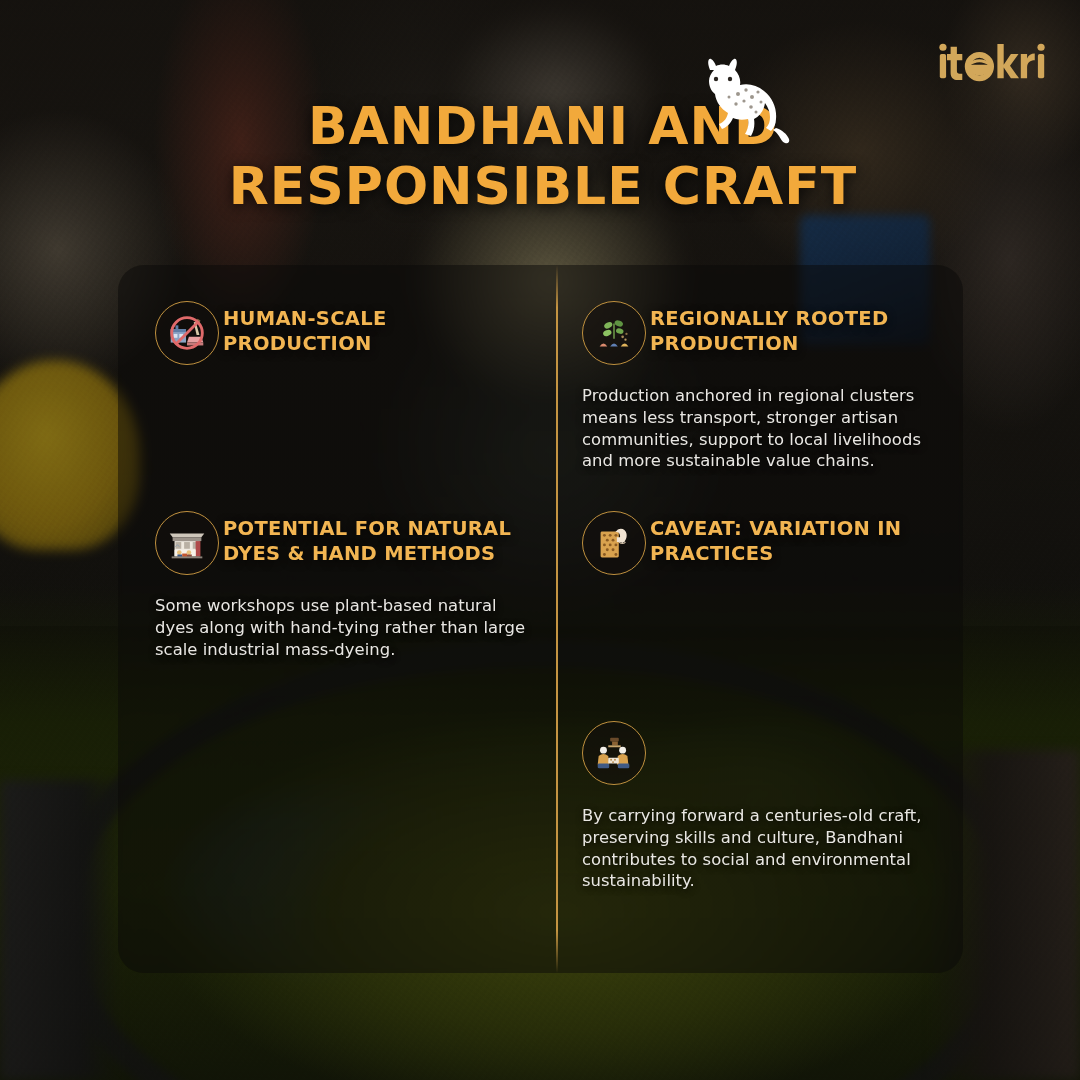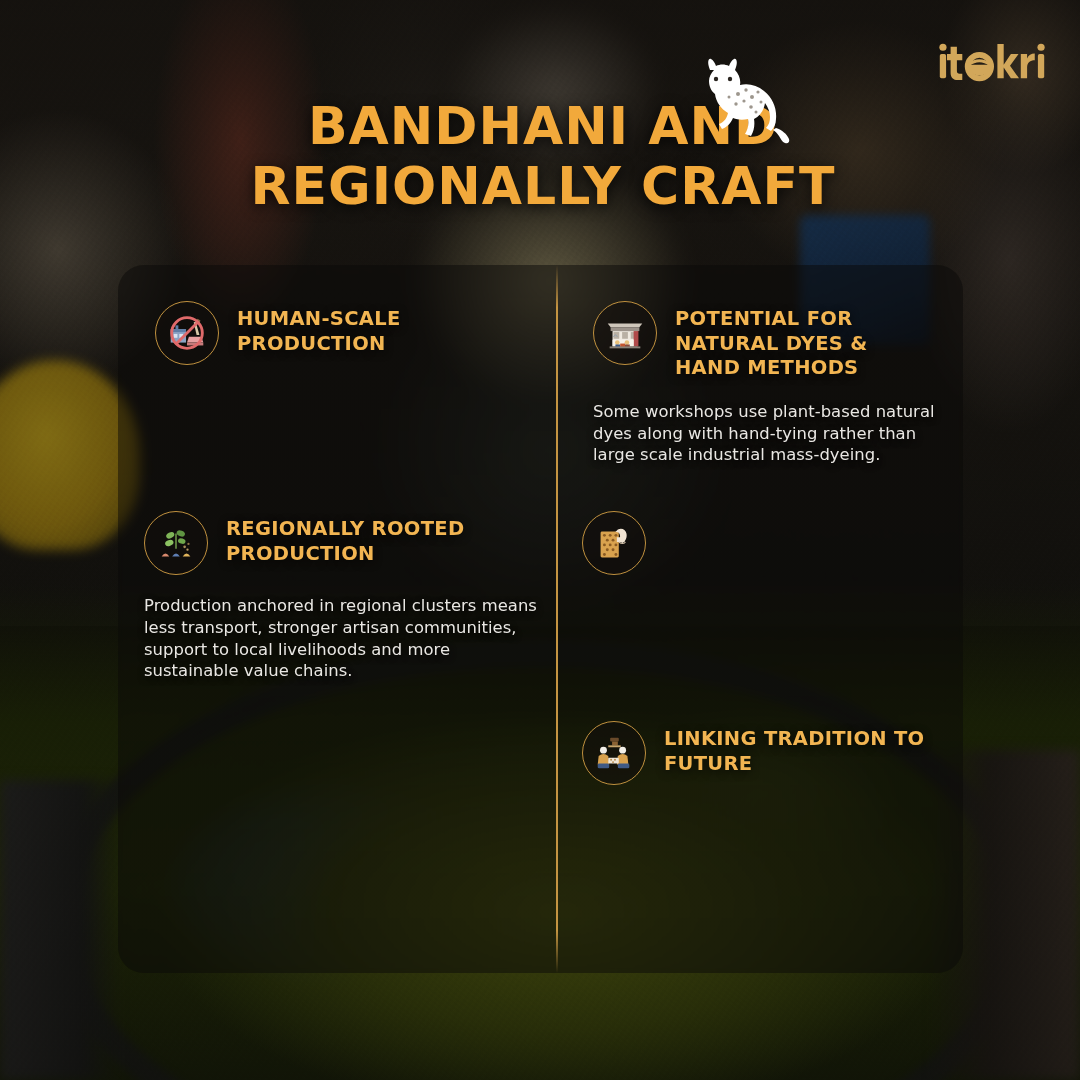--- a/index.html
+++ b/index.html
@@ -170,21 +170,21 @@
     grid-template-rows: 210px 210px 288px;
   }
 
   .cell { position: relative; }
   .cell.left  { padding: 36px 24px 0 37px; }
   .cell.right { padding: 36px 16px 0 26px; }
 
   .cell-head {
     display: flex;
     align-items: flex-start;
-    gap: 18px;
+    gap: 4px;
   }
   .icon-badge {
     flex: 0 0 auto;
     width: 64px; height: 64px;
     border-radius: 50%;
     border: 1.5px solid #c0913f;
     background: rgba(18,15,12,.55);
     display: flex;
     align-items: center;
     justify-content: center;
@@ -248,21 +248,21 @@
         <path d="M92 12 h7 v5 c1.5 -3.5 4.5 -5.5 8.5 -5.5 v7.5 c-5 0 -8.5 2.5 -8.5 8 V39 h-7 z"></path>
         <rect x="111" y="12" width="7" height="27" rx="2"></rect>
         <circle cx="114.5" cy="4.5" r="4"></circle>
       </g>
     </svg>
 
   </div>
 
   <div class="title-block">
     <div class="title-line">BANDHANI AND</div>
-    <div class="title-line">REGIONALLY CRAFT</div>
+    <div class="title-line">RESPONSIBLE CRAFT</div>
     <svg class="title-animal" viewBox="0 0 110 96" aria-hidden="true">
       <g fill="#ffffff">
         <path d="M18 16 c-3 -7 -2 -12 1 -11 c2 1 4 4 5 7 c4 -2 9 -2 13 0 c1 -3 3 -6 5 -7 c3 -1 4 4 1 11 c4 4 6 10 5 15 c8 -2 17 0 24 6 c9 7 13 18 12 28 c0 5 -2 9 -5 12 l-5 -3 c3 -3 4 -7 4 -11 c0 -5 -2 -10 -5 -14 c-1 7 -5 13 -11 16 c1 6 0 12 -3 17 l-6 -2 c3 -5 4 -10 3 -15 c-5 1 -10 1 -15 -1 c-2 5 -6 9 -11 11 l-3 -5 c5 -2 8 -6 9 -11 c-7 -4 -12 -11 -13 -19 c-4 -3 -6 -8 -6 -13 c0 -4 2 -8 5 -11 z"></path>
         <circle cx="24" cy="25" r="2.2" fill="#2a2520"></circle>
         <circle cx="38" cy="25" r="2.2" fill="#2a2520"></circle>
         <path d="M84 74 c6 2 11 6 13 11 c1 3 -1 5 -4 4 c-3 -1 -4 -4 -6 -7 c-2 -3 -4 -5 -6 -6 z"></path>
       </g>
       <g fill="#7d7468" opacity=".75">
         <circle cx="46" cy="40" r="2"></circle>
           <circle cx="54" cy="36" r="1.7"></circle>
@@ -295,20 +295,42 @@
               <path d="M24 34 h17 l-2 -6 h-13 z" fill="#e8a0a0"></path>
               <rect x="24" y="34" width="17" height="3" fill="#c77a7a"></rect>
               <path d="M33 12 l4 14 h-3 l-3 -13 z" fill="#d8c9a8"></path>
               <path d="M33 12 l2 -3 l3 2 l-1 3 z" fill="#8a6a45"></path>
               <circle cx="24" cy="24" r="16" fill="none" stroke="#e06a6a" stroke-width="3"></circle>
               <line x1="12" y1="36" x2="36" y2="12" stroke="#e06a6a" stroke-width="3"></line>
             </svg>
           </div>
           <div class="card-title">HUMAN-SCALE PRODUCTION</div>
         </div>
+      </div>
+
+      <div class="cell right">
+        <div class="cell-head">
+          <div class="icon-badge">
+            <svg viewBox="0 0 48 48" aria-hidden="true">
+              <path d="M24 30 V14" stroke="#6f9a4a" stroke-width="1.6" fill="none"></path>
+              <ellipse cx="18" cy="16" rx="4.5" ry="3" fill="#7fb558" transform="rotate(-28 18 16)"></ellipse>
+              <ellipse cx="29" cy="14" rx="4.5" ry="3" fill="#5f9442" transform="rotate(22 29 14)"></ellipse>
+              <ellipse cx="17" cy="24" rx="4.5" ry="3" fill="#8cc262" transform="rotate(-20 17 24)"></ellipse>
+              <ellipse cx="30" cy="22" rx="4" ry="2.7" fill="#6fa64c" transform="rotate(18 30 22)"></ellipse>
+              <circle cx="33" cy="28" r="1.4" fill="#a88a5a"></circle>
+              <circle cx="37" cy="25" r="1.2" fill="#8e7247"></circle>
+              <circle cx="36" cy="31" r="1.2" fill="#b99a64"></circle>
+              <path d="M9 38 q4 -6 8 0 z" fill="#d98a6e"></path>
+              <path d="M20 38 q4 -6 8 0 z" fill="#5f7fb4"></path>
+              <path d="M31 38 q4 -6 8 0 z" fill="#e0b45c"></path>
+            </svg>
+          </div>
+          <div class="card-title">REGIONALLY ROOTED PRODUCTION</div>
+        </div>
+        <div class="card-body">Production anchored in regional clusters means less transport, stronger artisan communities, support to local livelihoods and more sustainable value chains.</div>
       </div>
 
       <div class="cell left">
         <div class="cell-head">
           <div class="icon-badge">
             <svg viewBox="0 0 48 48" aria-hidden="true">
               <path d="M6 14 h36 l-3 4 H9 z" fill="#cfc7bb"></path>
               <rect x="9" y="18" width="30" height="4" fill="#9c938a"></rect>
               <rect x="11" y="22" width="26" height="16" fill="#efe9df"></rect>
               <rect x="12" y="23" width="6" height="7" fill="#b9b0a4"></rect>
@@ -327,62 +349,41 @@
           </div>
           <div class="card-title">POTENTIAL FOR NATURAL DYES &amp; HAND METHODS</div>
         </div>
         <div class="card-body">Some workshops use plant-based natural dyes along with hand-tying rather than large scale industrial mass-dyeing.</div>
       </div>
 
       <div class="cell right">
         <div class="cell-head">
           <div class="icon-badge">
             <svg viewBox="0 0 48 48" aria-hidden="true">
-              <path d="M24 30 V14" stroke="#6f9a4a" stroke-width="1.6" fill="none"></path>
-              <ellipse cx="18" cy="16" rx="4.5" ry="3" fill="#7fb558" transform="rotate(-28 18 16)"></ellipse>
-              <ellipse cx="29" cy="14" rx="4.5" ry="3" fill="#5f9442" transform="rotate(22 29 14)"></ellipse>
-              <ellipse cx="17" cy="24" rx="4.5" ry="3" fill="#8cc262" transform="rotate(-20 17 24)"></ellipse>
-              <ellipse cx="30" cy="22" rx="4" ry="2.7" fill="#6fa64c" transform="rotate(18 30 22)"></ellipse>
-              <circle cx="33" cy="28" r="1.4" fill="#a88a5a"></circle>
-              <circle cx="37" cy="25" r="1.2" fill="#8e7247"></circle>
-              <circle cx="36" cy="31" r="1.2" fill="#b99a64"></circle>
-              <path d="M9 38 q4 -6 8 0 z" fill="#d98a6e"></path>
-              <path d="M20 38 q4 -6 8 0 z" fill="#5f7fb4"></path>
-              <path d="M31 38 q4 -6 8 0 z" fill="#e0b45c"></path>
-            </svg>
-          </div>
-          <div class="card-title">REGIONALLY ROOTED PRODUCTION</div>
-        </div>
-        <div class="card-body">Production anchored in regional clusters means less transport, stronger artisan communities, support to local livelihoods and more sustainable value chains.</div>
-      </div>
-
-      <div class="cell right">
-        <div class="cell-head">
-          <div class="icon-badge">
-            <svg viewBox="0 0 48 48" aria-hidden="true">
               <rect x="10" y="12" width="19" height="27" rx="1.5" fill="#d9a24e"></rect>
               <g fill="#8a5a22">
                 <circle cx="14" cy="16" r="1.5"></circle>
                   <circle cx="20" cy="16" r="1.5"></circle>
                   <circle cx="26" cy="16" r="1.5"></circle>
                 <circle cx="17" cy="21" r="1.5"></circle>
                   <circle cx="23" cy="21" r="1.5"></circle>
                 <circle cx="14" cy="26" r="1.5"></circle>
                   <circle cx="20" cy="26" r="1.5"></circle>
                   <circle cx="26" cy="26" r="1.5"></circle>
                 <circle cx="17" cy="31" r="1.5"></circle>
                   <circle cx="23" cy="31" r="1.5"></circle>
                 <circle cx="14" cy="36" r="1.5"></circle>
                   <circle cx="26" cy="36" r="1.5"></circle>
               </g>
               <path d="M28 10 c4 -2 8 0 9 4 c1 4 -1 8 -4 10 l-5 -2 c2 -2 3 -5 2 -7 c-1 -2 -3 -3 -5 -2 z" fill="#f0e3d2"></path>
               <path d="M27 18 h8 v5 h-8 z" fill="#f0e3d2"></path>
               <path d="M29 23 q4 3 7 0" stroke="#cdbba4" stroke-width="1.2" fill="none"></path>
             </svg>
           </div>
+          <div class="card-title">CAVEAT: VARIATION IN PRACTICES</div>
         </div>
       </div>
 
       <div class="cell left">
       </div>
 
       <div class="cell right">
         <div class="cell-head">
           <div class="icon-badge">
             <svg viewBox="0 0 48 48" aria-hidden="true">
@@ -396,19 +397,19 @@
               <path d="M28 27 q5 -4 10 0 l1 9 h-12 z" fill="#d9a24e"></path>
               <rect x="28" y="35" width="12" height="5" rx="1.5" fill="#3f5a86"></rect>
               <rect x="18" y="29" width="11" height="6" rx="1" fill="#efe6d6"></rect>
               <g fill="#b5884a">
                 <circle cx="21" cy="31" r="1"></circle>
                   <circle cx="25" cy="31" r="1"></circle>
                   <circle cx="23" cy="33.5" r="1"></circle>
               </g>
             </svg>
           </div>
-          <div class="card-title">LINKING TRADITION TO FUTURE</div>
         </div>
+        <div class="card-body">By carrying forward a centuries-old craft, preserving skills and culture, Bandhani contributes to social and environmental sustainability.</div>
       </div>
 
     </div>
   </div>
 </div>
 
 </body></html>

